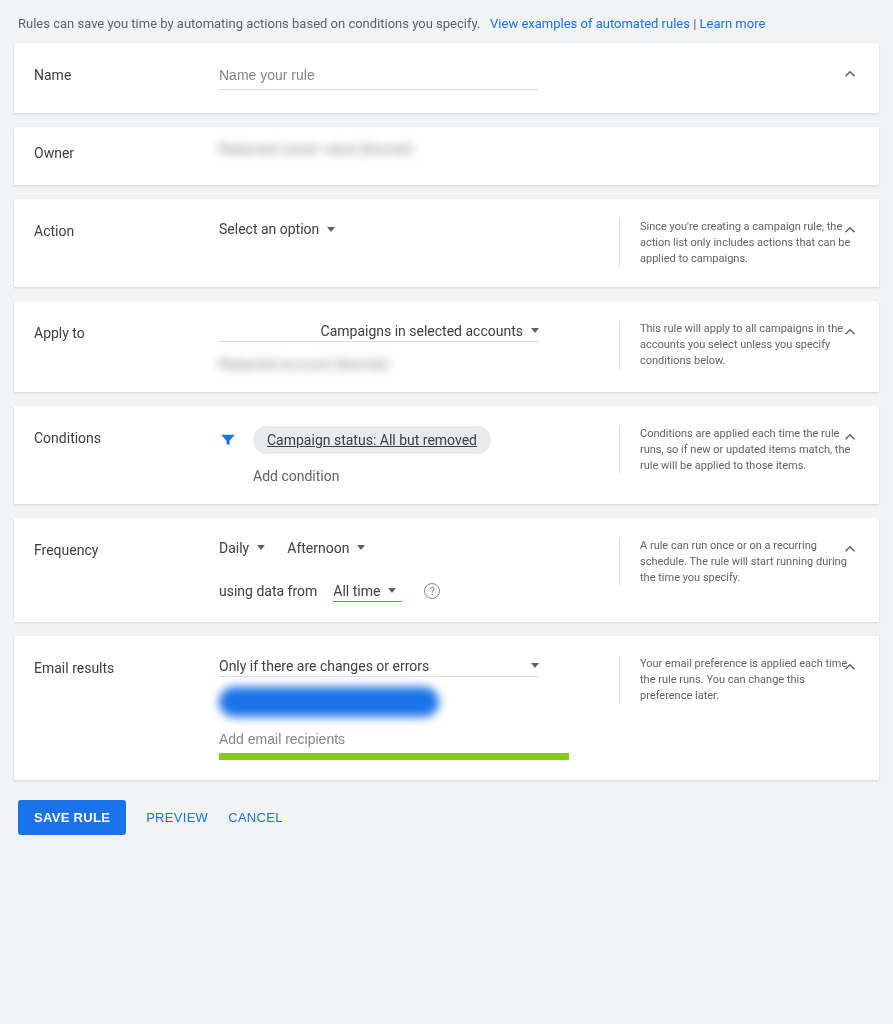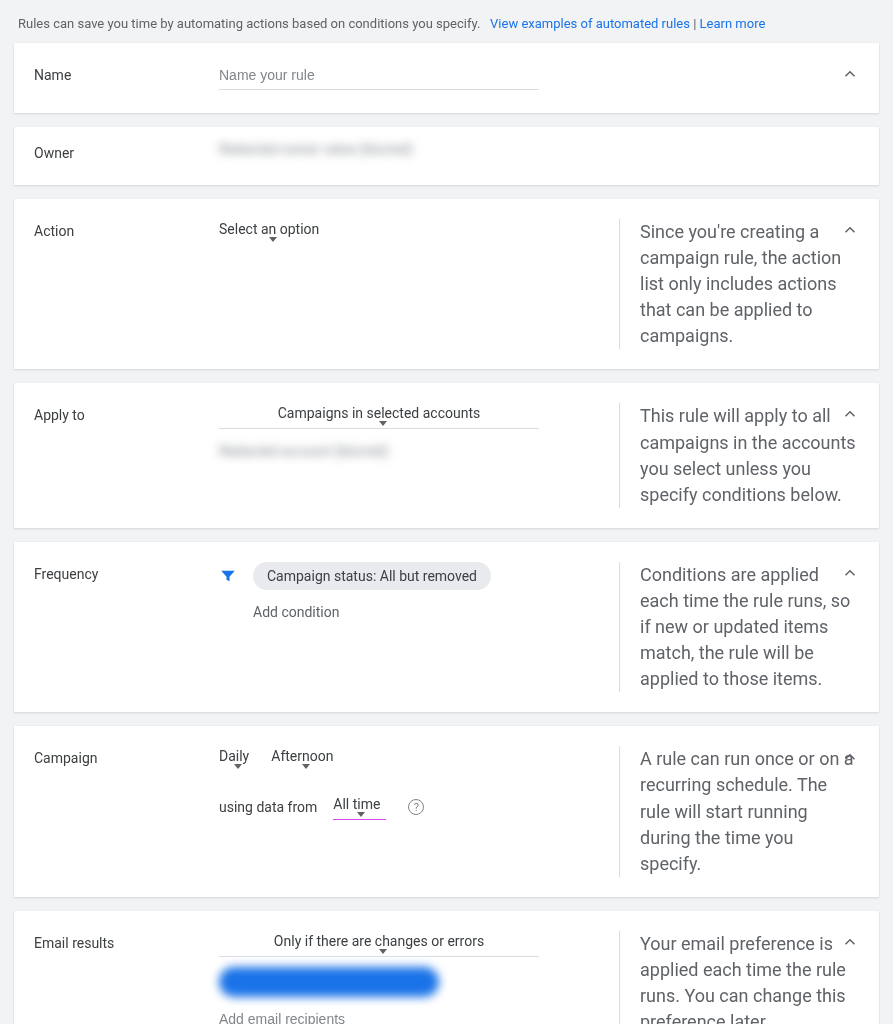--- a/index.html
+++ b/index.html
@@ -57,21 +57,21 @@
   }
   .card-content {
     flex: 1;
     padding-right: 20px;
   }
   .card-help {
     width: 240px;
     flex: none;
     border-left: 1px solid #dadce0;
     padding-left: 20px;
-    font-size: 18px;
+    font-size: 11px;
     color: #5f6368;
     line-height: 1.45;
   }
   .chev {
     position: absolute;
     right: 20px;
     top: 22px;
     width: 18px;
     height: 18px;
     color: #5f6368;
@@ -89,21 +89,20 @@
   }
   .text-input::placeholder { color: #80868b; }
   .dropdown {
     display: inline-flex;
     align-items: center;
     cursor: pointer;
     color: #3c4043;
     font-size: 14px;
     border-bottom: 1px solid transparent;
     padding: 2px 0;
-    flex-direction: column;
   }
   .dropdown.underlined { border-bottom: 1px solid #dadce0; width: 320px; }
   .dropdown.sm { border-bottom: 1px solid #d946ef; padding-right: 6px; }
   .caret {
     width: 0; height: 0;
     border-left: 4px solid transparent;
     border-right: 4px solid transparent;
     border-top: 5px solid #5f6368;
     margin-left: 8px;
   }
@@ -133,20 +132,21 @@
     color: #1a73e8;
     margin-right: 16px;
     display: inline-flex;
     vertical-align: middle;
   }
   .filter-icon svg { width:18px; height:18px; }
   .cond-row {
     display: flex;
     align-items: center;
     margin-bottom: 14px;
+    text-decoration: underline;
   }
   .add-cond {
     color: #5f6368;
     font-size: 14px;
     margin-left: 34px;
     cursor: pointer;
   }
   .freq-row1 { display:flex; align-items:center; gap:22px; margin-bottom: 22px;}
   .freq-row2 { display:flex; align-items:center; gap:16px; }
   .data-label { color:#3c4043; }
@@ -239,41 +239,41 @@
           </svg>
       </span>
     </div>
   </div>
 
   <div class="card">
     <div class="card-inner">
       <div class="card-label">Apply to</div>
       <div class="card-body">
         <div class="card-content">
-          <div class="dropdown underlined" style="justify-content:flex-start;">
+          <div class="dropdown underlined" style="justify-content:flex-end;">
             <span>Campaigns in selected accounts</span>
             <span class="caret"></span>
           </div>
           <div class="applyto-blur">
             <span class="blurred">Redacted account (blurred)</span>
           </div>
         </div>
         <div class="card-help">This rule will apply to all campaigns in the accounts you select unless you specify conditions below.</div>
       </div>
       <span class="chev">
         <svg viewBox="0 0 24 24" fill="none" stroke="currentColor" stroke-width="2">
             <polyline points="6 15 12 9 18 15"></polyline>
           </svg>
       </span>
     </div>
   </div>
 
   <div class="card">
     <div class="card-inner">
-      <div class="card-label">Frequency</div>
+      <div class="card-label">Conditions</div>
       <div class="card-body">
         <div class="card-content">
           <div class="cond-row">
             <span class="filter-icon">
               <svg viewBox="0 0 24 24" fill="currentColor">
                   <path d="M3 5h18l-7 8v6l-4-2v-4L3 5z"></path>
                 </svg>
             </span>
             <span class="chip">Campaign status: All but removed</span>
           </div>
@@ -284,21 +284,21 @@
       <span class="chev">
         <svg viewBox="0 0 24 24" fill="none" stroke="currentColor" stroke-width="2">
             <polyline points="6 15 12 9 18 15"></polyline>
           </svg>
       </span>
     </div>
   </div>
 
   <div class="card">
     <div class="card-inner">
-      <div class="card-label">Campaign</div>
+      <div class="card-label">Frequency</div>
       <div class="card-body">
         <div class="card-content">
           <div class="freq-row1">
             <div class="dropdown">
               <span>Daily</span>
               <span class="caret"></span>
             </div>
             <div class="dropdown">
               <span>Afternoon</span>
               <span class="caret"></span>

